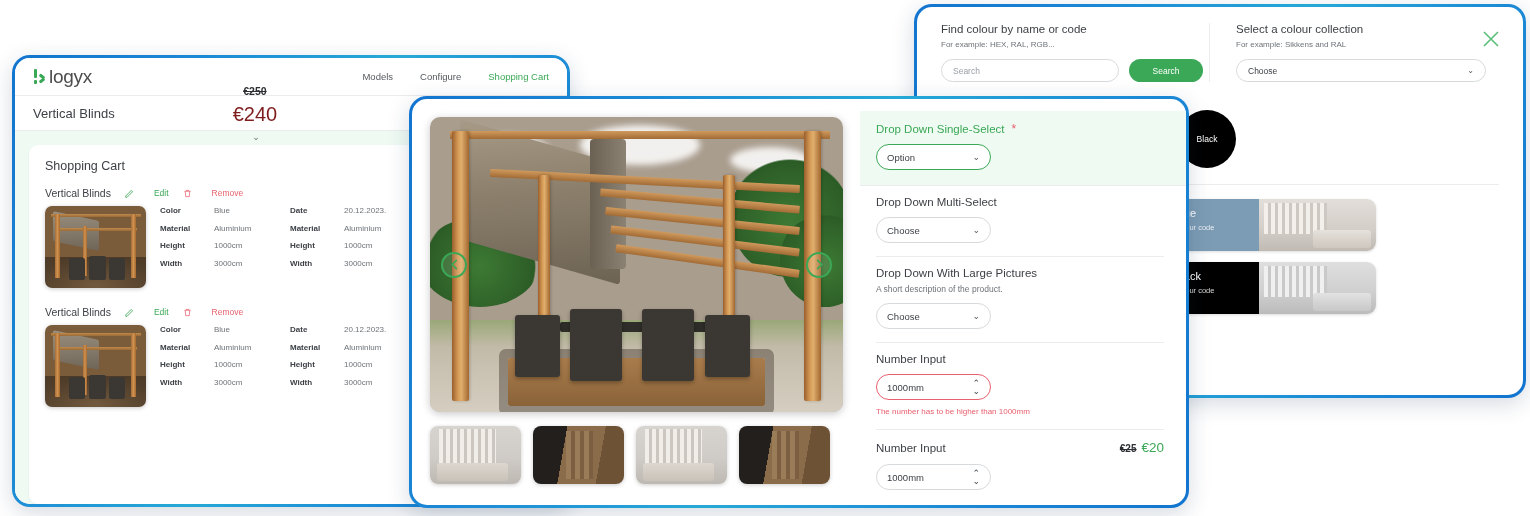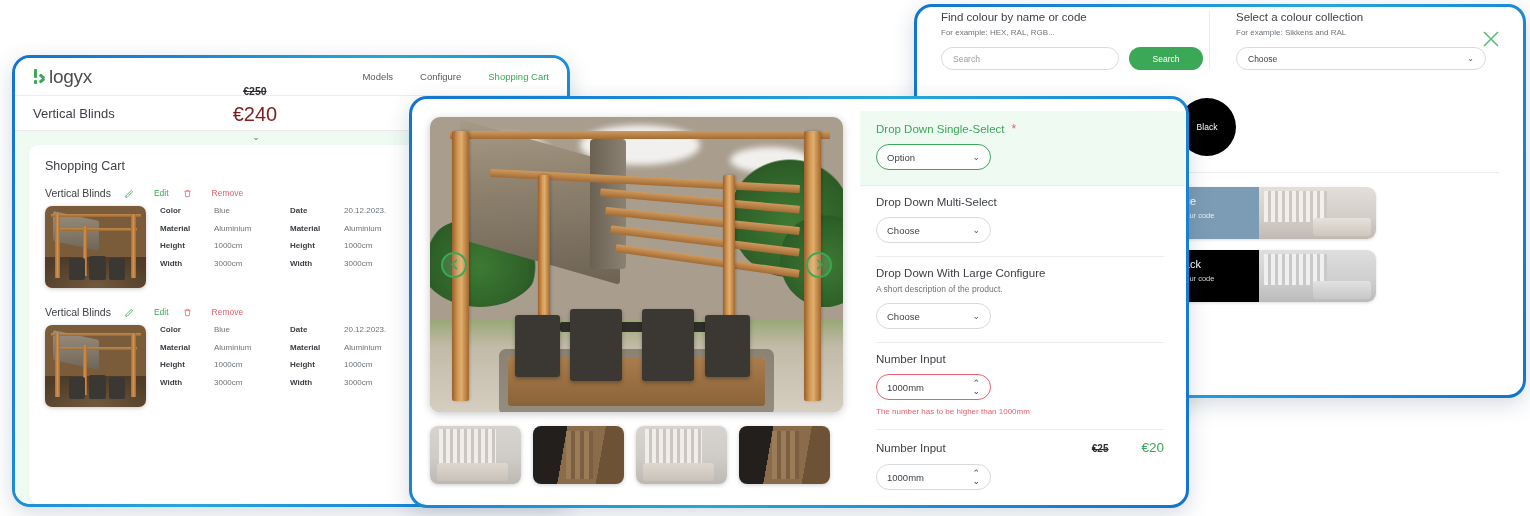--- a/index.html
+++ b/index.html
@@ -179,25 +179,25 @@
   .select-pill .sp-caret { margin-left:auto; font-size:9px; color:#555; }
 
   .stepper { margin-left:auto; display:flex; flex-direction:column; gap:1px; line-height:.7; color:#3d4146; }
   .stepper span { font-size:9px; }
 
   .err-msg { font-size:8px; color:#e8606d; margin-top:7px; }
 
   .f-head-row { display:flex; align-items:center; }
   .f-price { margin-left:auto; display:flex; align-items:baseline; gap:5px; }
   .f-price .old { font-size:10px; font-weight:bold; color:#2b2f33; text-decoration:line-through; }
-  .f-price .new { font-size:13.5px; color:#3aa856;margin-left:28px; }
+  .f-price .new { font-size:13.5px; color:#3aa856; }
 
   
   #colour-panel { left:914px; top:4px; width:612px; height:394px; z-index:2; }
-  .cp-top { display:flex; padding:4px 22px 14px 24px;justify-content:flex-end; }
+  .cp-top { display:flex; padding:16px 22px 14px 24px;justify-content:flex-end; }
   .cp-block { width:268px; }
   .cp-block.second { border-left:1px solid #ececec; padding-left:26px; width:292px; }
   .cp-title { font-size:11.5px; color:#3d4146; }
   .cp-sub { font-size:8px; color:#6e7378; margin-top:5px; }
   .cp-row { display:flex; gap:10px; margin-top:10px; align-items:center; }
   .cp-input {
     width:178px; height:23px; border-radius:12px; border:1px solid #d7dadd;
     background:#fff; font-size:8.5px; color:#9aa0a6; padding:0 11px;
     display:flex; align-items:center;
   }
@@ -611,21 +611,21 @@
             <span>Drop Down Multi-Select</span>
           </div>
       <div class="select-pill">
         <span>Choose</span>
         <span class="sp-caret">⌄</span>
       </div>
     </div>
 
     <div class="field">
       <div class="f-label">
-            <span>Drop Down With Large Configure</span>
+            <span>Drop Down With Large Pictures</span>
           </div>
       <div class="f-desc">A short description of the product.</div>
       <div class="select-pill">
         <span>Choose</span>
         <span class="sp-caret">⌄</span>
       </div>
     </div>
 
     <div class="field">
       <div class="f-label">

